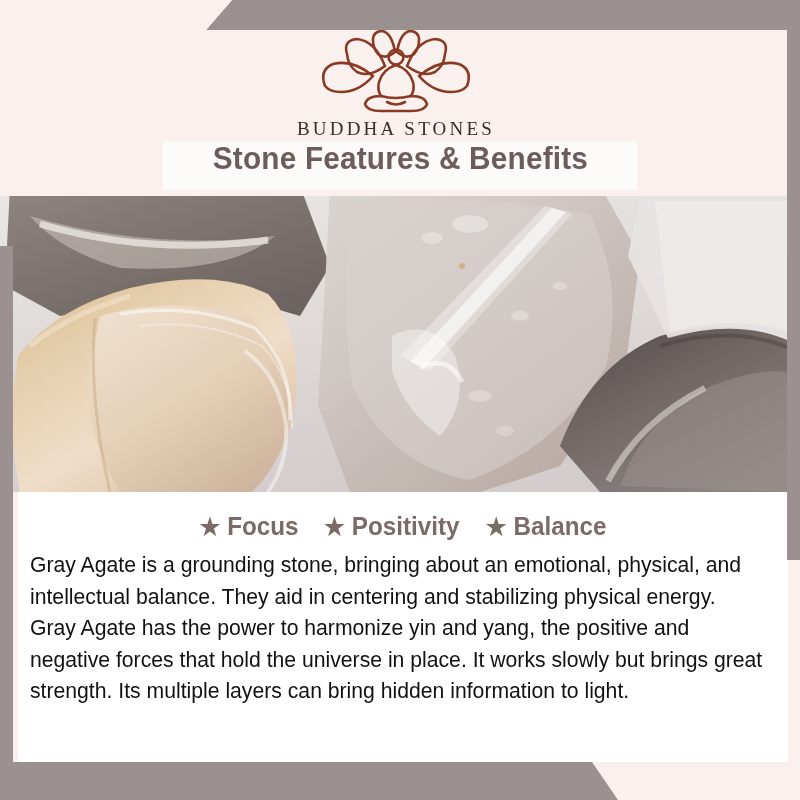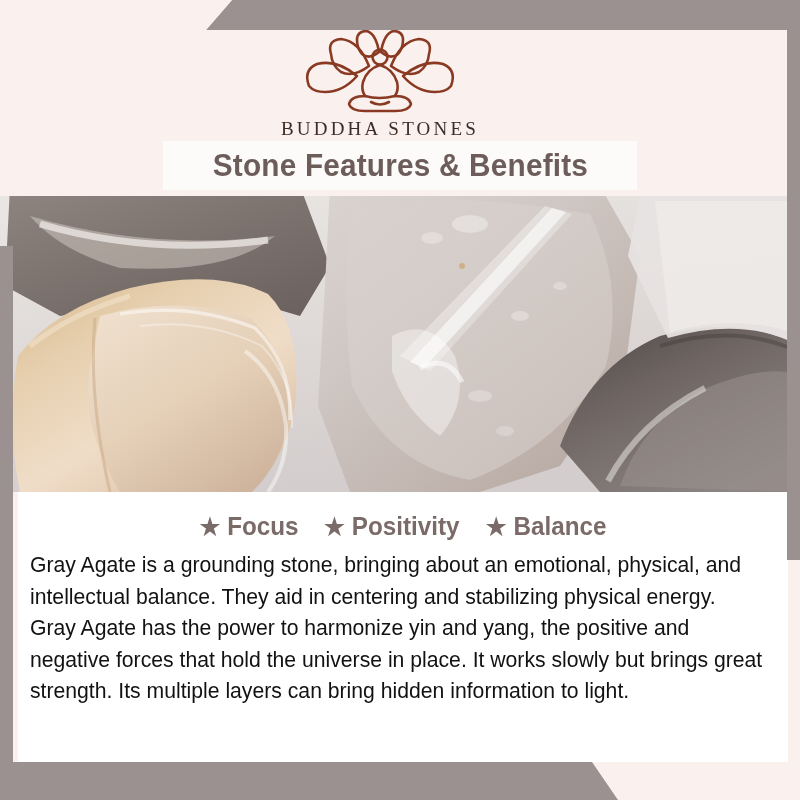--- a/index.html
+++ b/index.html
@@ -52,21 +52,21 @@
   .header {
     position: absolute;
     top: 0; left: 0;
     width: 800px; height: 196px;
     background: #faf1ef;
     z-index: 6;
     clip-path: polygon(0 0, 232px 0, 206px 30px, 787px 30px, 787px 196px, 0 196px);
   }
   .logo-wrap {
     position: absolute;
-    top: 26px; left: 0; width: 696px;
+    top: 26px; left: 16px; width: 696px;
     text-align: center;
     padding-left: 32px;
   }
   .logo-mark { display: block; margin: 0 auto; }
   .logo-text {
     margin-top: 4px;
     font-family: "Liberation Serif", serif;
     font-size: 19px;
     letter-spacing: 3.2px;
     color: #3d2b24;
@@ -74,21 +74,21 @@
     font-weight: 400;
   }
 
   
   .title-banner {
     position: absolute;
     left: 163px; top: 141px;
     width: 474px; height: 49px;
     background: #fdfbfa;
     display: flex;
-    align-items: center;
+    align-items: flex-start;
     justify-content: center;
     z-index: 8;
   }
   .title-text {
     font-family: "Liberation Sans Narrow", "Liberation Sans", sans-serif;
     font-weight: bold;
     font-size: 31px;
     color: #6d5d5a;
     letter-spacing: 0.2px;
     transform: scaleX(0.96);

